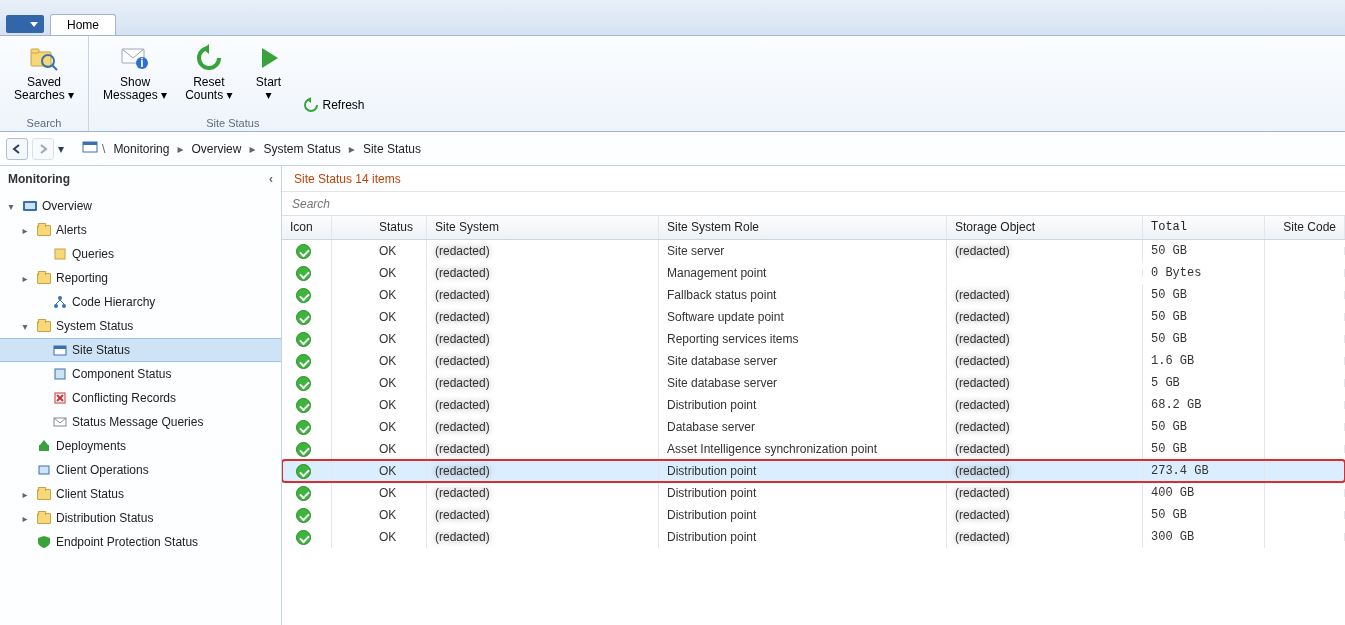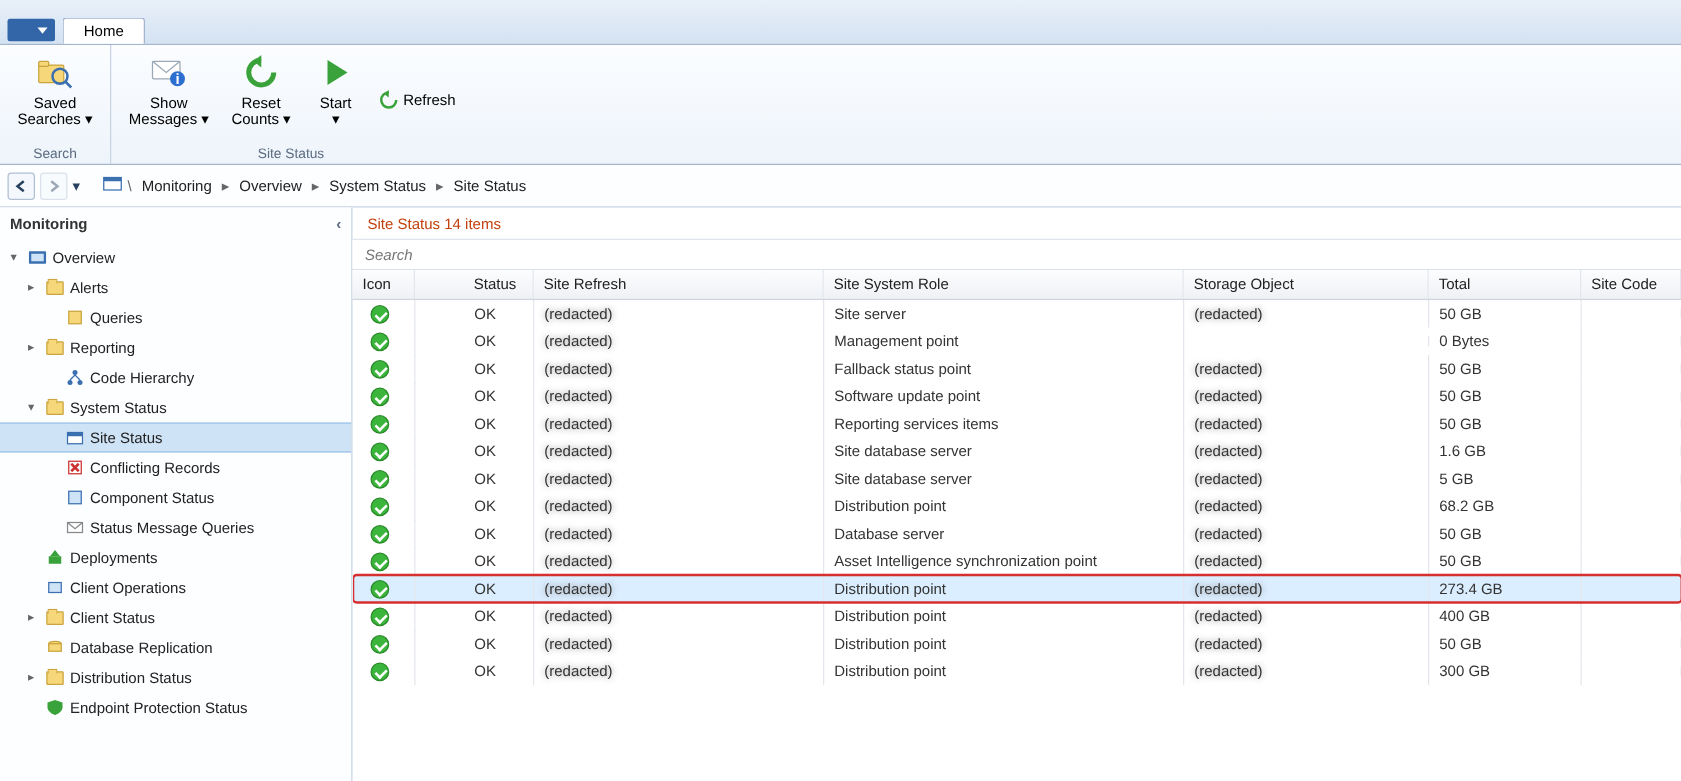--- a/index.html
+++ b/index.html
@@ -49,21 +49,21 @@
 .search-row input { width:100%; height:100%; border:none; padding-left:10px; font-style:italic; color:#888; outline:none; }
 
 .grid-header { display:flex; height:24px; background:linear-gradient(to bottom,#fdfdfe,#eef1f5); border-bottom:1px solid #cdd4dd; }
 .grid-header .col, .grid-row .col { border-right:1px solid #e3e7ed; padding:4px 8px; overflow:hidden; text-overflow:ellipsis; white-space:nowrap; color:#333; }
 .grid-header .col { font-weight:normal; color:#222; position:relative; }
 .grid-body { overflow:auto; }
 .grid-row { display:flex; height:22px; align-items:center; }
 .grid-row.highlight { background:#dbeeff; outline:2px solid #d62f2f; outline-offset:-1px; border-radius:3px; }
 
 .col-icon{width:50px;} .col-status{width:56px;margin-left:39px;} .col-sitesys{width:232px;}
-.col-role{width:288px;} .col-storage{width:196px;} .col-total{width:122px;} .col-sitecode{width:80px;}
+.col-role{width:288px;} .col-storage{width:196px;} .col-total{width:122px;font-family:Liberation Mono, monospace;} .col-sitecode{width:80px;text-align:right;}
 
 .ok-ic { width:15px; height:15px; border-radius:50%; background:#3cb53c; border:1px solid #2a8a2a; position:relative; margin-left:6px; }
 .ok-ic::after { content:""; position:absolute; left:3px; top:4px; width:7px; height:4px; border-left:2px solid #fff; border-bottom:2px solid #fff; transform:rotate(-45deg); }
 
 .blur { color:transparent; text-shadow:0 0 6px #888; user-select:none; }
 
 .folder-ic { width:14px; height:11px; background:#f6d77a; border:1px solid #caa43d; border-radius:1px; position:relative; }
 .folder-ic::before{content:"";position:absolute;top:-3px;left:0;width:6px;height:3px;background:#f6d77a;border:1px solid #caa43d;border-bottom:none;border-radius:1px 1px 0 0;}
 
 </style>
@@ -120,21 +120,21 @@
       </div>
       <div class="rib-btn">
         <div class="ic">
           <svg width="26" height="26" viewBox="0 0 26 26">
               <polygon points="6,3 22,13 6,23" fill="#3aa23a"></polygon>
             </svg>
         </div>
         <div class="lbl" style="white-space:pre-line">Start
 ▾</div>
       </div>
-      <div style="display:flex;flex-direction:column;justify-content:center;padding-top:4px;">
+      <div style="display:flex;flex-direction:column;justify-content:flex-end;padding-top:4px;">
         <div class="rib-small">
           <div class="ic">
             <svg width="16" height="16" viewBox="0 0 16 16">
                 <path d="M8 2 a6 6 0 1 0 6 6" fill="none" stroke="#3aa23a" stroke-width="2"></path>
                 <polygon points="8,0 8,6 4,3" fill="#3aa23a"></polygon>
               </svg>
           </div>
           <span>Refresh</span>
         </div>
       </div>
@@ -240,40 +240,40 @@
               <rect x="1" y="3" width="12" height="9" fill="#fff" stroke="#3a6fb0"></rect>
               <rect x="1" y="3" width="12" height="3" fill="#3a6fb0"></rect>
             </svg>
           </span>
           <span class="tree-lbl">Site Status</span>
         </div>
         <div class="tree-row depth2">
           <span class="tree-exp"></span>
           <span class="tree-ic">
             <svg width="14" height="14">
+              <rect x="2" y="2" width="10" height="10" fill="#cfe3f7" stroke="#3a6fb0"></rect>
+            </svg>
+          </span>
+          <span class="tree-lbl">Component Status</span>
+        </div>
+        <div class="tree-row depth2">
+          <span class="tree-exp"></span>
+          <span class="tree-ic">
+            <svg width="14" height="14">
               <rect x="2" y="2" width="10" height="10" fill="#fff" stroke="#c33"></rect>
               <line x1="4" y1="4" x2="10" y2="10" stroke="#c33" stroke-width="2"></line>
               <line x1="10" y1="4" x2="4" y2="10" stroke="#c33" stroke-width="2"></line>
             </svg>
           </span>
           <span class="tree-lbl">Conflicting Records</span>
         </div>
         <div class="tree-row depth2">
           <span class="tree-exp"></span>
           <span class="tree-ic">
             <svg width="14" height="14">
-              <rect x="2" y="2" width="10" height="10" fill="#cfe3f7" stroke="#3a6fb0"></rect>
-            </svg>
-          </span>
-          <span class="tree-lbl">Component Status</span>
-        </div>
-        <div class="tree-row depth2">
-          <span class="tree-exp"></span>
-          <span class="tree-ic">
-            <svg width="14" height="14">
               <rect x="1" y="3" width="12" height="8" fill="#fff" stroke="#888"></rect>
               <polyline points="1,3 7,8 13,3" fill="none" stroke="#888"></polyline>
             </svg>
           </span>
           <span class="tree-lbl">Status Message Queries</span>
         </div>
         <div class="tree-row depth1">
           <span class="tree-exp"></span>
           <span class="tree-ic">
             <svg width="14" height="14">
@@ -291,30 +291,20 @@
             </svg>
           </span>
           <span class="tree-lbl">Client Operations</span>
         </div>
         <div class="tree-row depth1">
           <span class="tree-exp">▸</span>
           <span class="tree-ic">
             <div class="folder-ic"></div>
           </span>
           <span class="tree-lbl">Client Status</span>
-        </div>
-        <div class="tree-row depth1">
-          <span class="tree-exp"></span>
-          <span class="tree-ic">
-            <svg width="14" height="14">
-              <ellipse cx="7" cy="4" rx="5" ry="2" fill="#f6d77a" stroke="#caa43d"></ellipse>
-              <rect x="2" y="4" width="10" height="6" fill="#f6d77a" stroke="#caa43d"></rect>
-            </svg>
-          </span>
-          <span class="tree-lbl">Database Replication</span>
         </div>
         <div class="tree-row depth1">
           <span class="tree-exp">▸</span>
           <span class="tree-ic">
             <div class="folder-ic"></div>
           </span>
           <span class="tree-lbl">Distribution Status</span>
         </div>
         <div class="tree-row depth1">
           <span class="tree-exp"></span>
@@ -331,21 +321,21 @@
   <div class="content">
     <div class="content-header">
         <span>Site Status 14 items</span>
       </div>
     <div class="search-row">
       <input type="text" placeholder="Search" style="">
     </div>
     <div class="grid-header">
       <div class="col col-icon">Icon</div>
       <div class="col col-status">Status</div>
-      <div class="col col-sitesys">Site Refresh</div>
+      <div class="col col-sitesys">Site System</div>
       <div class="col col-role">Site System Role</div>
       <div class="col col-storage">Storage Object</div>
       <div class="col col-total">Total</div>
       <div class="col col-sitecode">Site Code</div>
     </div>
     <div class="grid-body" id="grid-body">
         <div class="grid-row">
           <div class="col col-icon">
             <div class="ok-ic"></div>
           </div>

